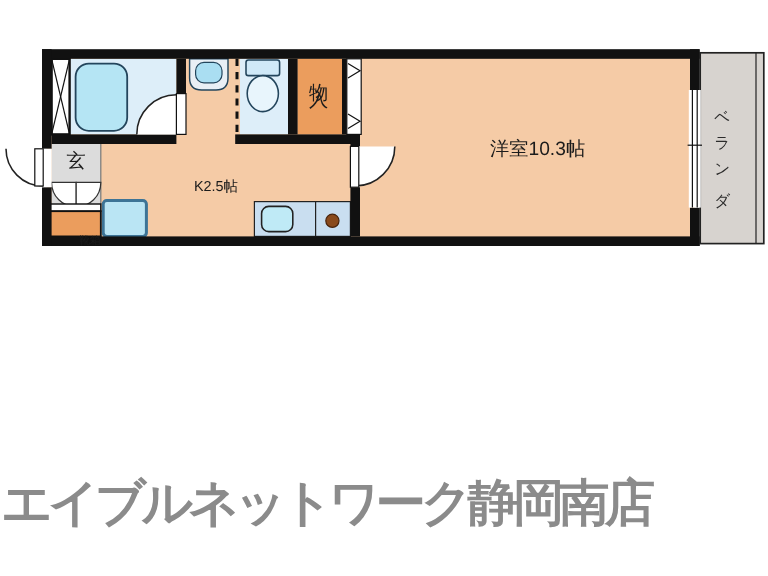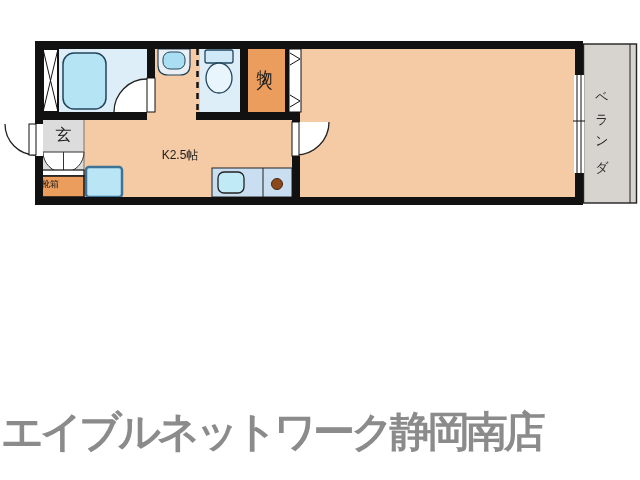--- a/index.html
+++ b/index.html
@@ -15,30 +15,29 @@
   .fx-blue    {fill:var(--fixture-blue,#b5e5f4);}
   .orange     {fill:var(--accent-orange,#eb9d5d);}
   .gray       {fill:var(--entrance-gray,#dcdcdc);}
   .veranda    {fill:var(--veranda-gray,#d7d3cf);}
   .counter    {fill:var(--counter-blue,#c9def0);}
   .burner     {fill:var(--burner-brown,#8a4a1c);}
   .white      {fill:#ffffff;}
 
   .lbl{position:absolute;color:#1c1c1c;line-height:1.1;}
   .lbl-genkan{left:43px;top:126px;width:41px;text-align:center;font-size:16px;}
-  .lbl-shoebox{left:41px;top:180px;width:43px;text-align:left;font-size:9px;}
+  .lbl-shoebox{left:41px;top:196px;width:43px;text-align:right;font-size:9px;}
   .lbl-kitchen{left:138px;top:149px;width:84px;text-align:center;font-size:12px;}
   .lbl-storage{left:256px;top:57px;font-size:16px;writing-mode:vertical-rl;text-orientation:upright;letter-spacing:4px;}
   .lbl-western{left:383px;top:116px;width:130px;text-align:center;font-size:16px;}
   .lbl-veranda{left:594px;top:82px;font-size:13px;writing-mode:vertical-rl;text-orientation:upright;letter-spacing:8px;color:#2b2b2b;}
   .lbl-footer{
-    left:1px;top:412px;white-space:nowrap;
+    left:1px;top:396px;white-space:nowrap;
     font-size:42px;font-weight:700;letter-spacing:-4px;
     color:var(--footer-gray,#8b8b8b);
-    font-family:Liberation Mono, monospace;
   }
 </style>
 </head>
 <body>
 
 <div id="canvas">
 
   <svg id="plan-svg" width="640" height="480" viewBox="0 0 640 480">
 
     <g>
@@ -139,15 +138,16 @@
       <path d="M290,95 L300,101 L290,107" fill="#ffffff" stroke="#111" stroke-width="1"></path>
     </g>
 
     <line x1="197.5" y1="49" x2="197.5" y2="112" stroke="#111" stroke-width="2.5" stroke-dasharray="6,5"></line>
   </svg>
 
   <div class="lbl lbl-genkan">玄</div>
   <div class="lbl lbl-shoebox">靴箱</div>
   <div class="lbl lbl-kitchen">K2.5帖</div>
   <div class="lbl lbl-storage">物入</div>
+  <div class="lbl lbl-western">洋室10.3帖</div>
   <div class="lbl lbl-veranda">ベランダ</div>
   <div class="lbl lbl-footer">エイブルネットワーク静岡南店</div>
 </div>
 
 </body></html>

